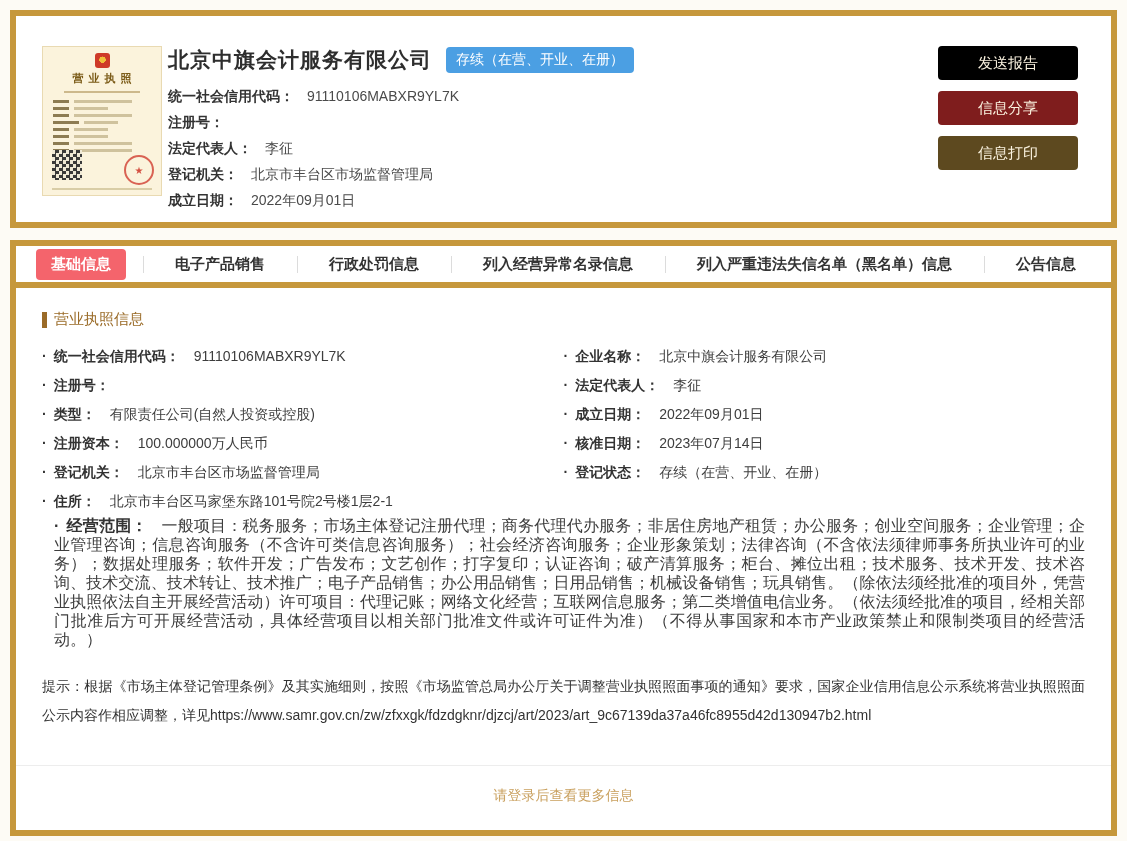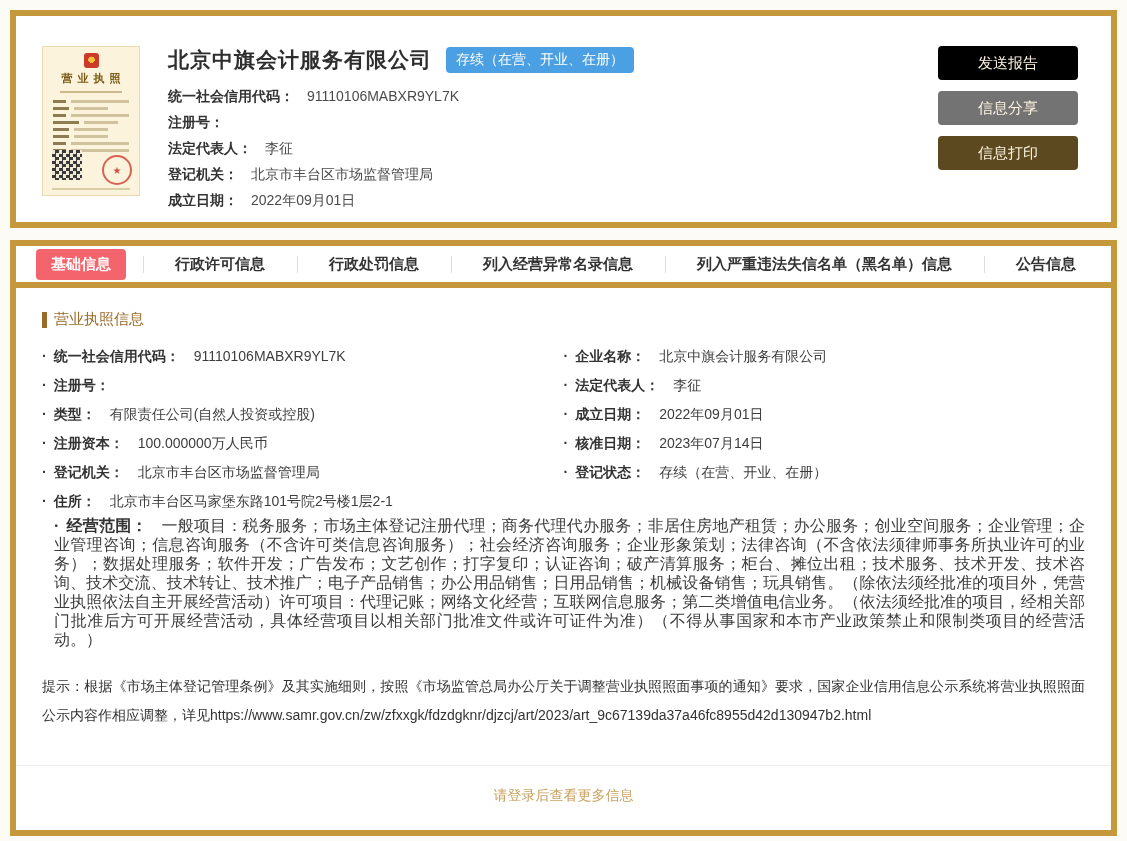--- a/index.html
+++ b/index.html
@@ -12,21 +12,21 @@
   }
   .panel {
     position: absolute; left: 10px; right: 10px;
     background: #fff; border: 6px solid #c6983c;
   }
   #header-panel { top: 10px; height: 218px; }
   #main-panel { top: 240px; height: 596px; overflow: hidden; }
 
   
   .license {
-    position: absolute; left: 26px; top: 30px; width: 98px; height: 150px;
+    position: absolute; left: 26px; top: 30px; width: 120px; height: 150px;
     background: #fbf3dc; border: 1px solid #e9dab2; padding-top: 6px;
   }
   .emblem {
     width: 15px; height: 15px; margin: 0 auto 3px; border-radius: 3px;
     background: radial-gradient(circle at 50% 45%, #f0c03a 0 28%, #ce3a28 30% 100%);
   }
   .lic-title {
     text-align: center; color: #7a5a16; font-weight: bold;
     font-size: 11px; letter-spacing: 5px; text-indent: 5px; white-space: nowrap;
   }
@@ -66,21 +66,21 @@
   .buttons {
     position: absolute; right: 33px; top: 30px; width: 140px;
     display: flex; flex-direction: column; gap: 11px;
   }
   .btn {
     height: 34px; border: none; border-radius: 4px; cursor: pointer;
     font-size: 15px; font-family: inherit; color: #fbf3e0;
     display: flex; align-items: center; justify-content: center;
   }
   .btn-report { background: #000000; }
-  .btn-share  { background: #737373; }
+  .btn-share  { background: #7f1d1d; }
   .btn-print  { background: #5d491f; }
 
   
   .tabbar {
     height: 42px; border-bottom: 6px solid #c6983c;
     display: flex; align-items: center; justify-content: space-between;
     padding: 0 20px; background: #fff;
   }
   .tab {
     font-size: 15px; color: #333; padding: 6px 15px; border-radius: 4px;
@@ -189,21 +189,21 @@
     <button class="btn btn-share">信息分享</button>
     <button class="btn btn-print">信息打印</button>
   </div>
 </div>
 
 <div class="panel" id="main-panel">
 
   <div class="tabbar">
     <div class="tab active">基础信息</div>
     <span class="tab-divider"></span>
-    <div class="tab">行政许可信息</div>
+    <div class="tab">电子产品销售</div>
     <span class="tab-divider"></span>
     <div class="tab">行政处罚信息</div>
     <span class="tab-divider"></span>
     <div class="tab">列入经营异常名录信息</div>
     <span class="tab-divider"></span>
     <div class="tab">列入严重违法失信名单（黑名单）信息</div>
     <span class="tab-divider"></span>
     <div class="tab">公告信息</div>
   </div>
 

